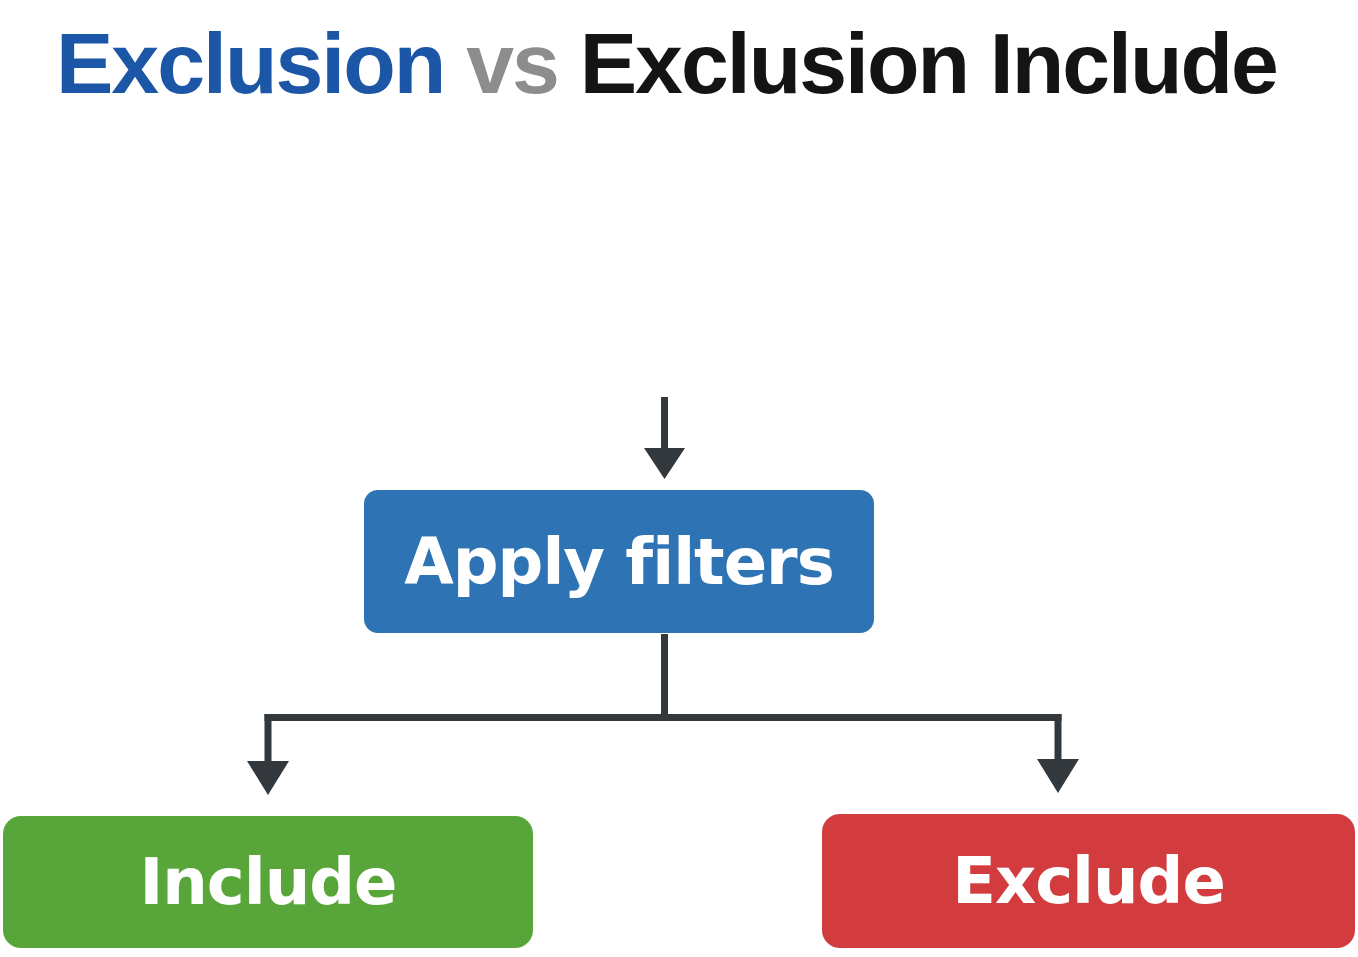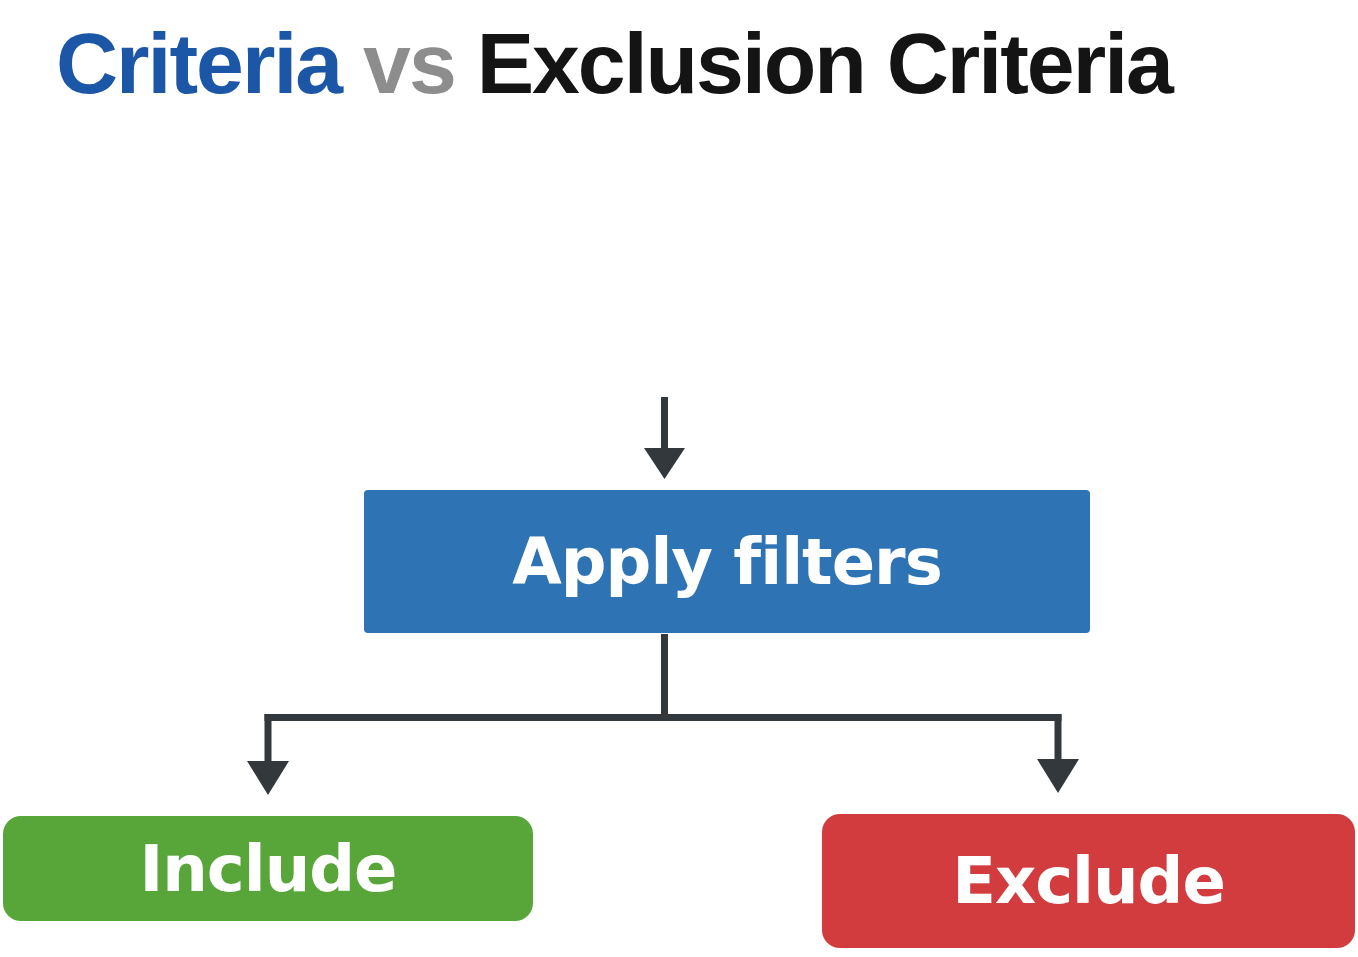--- a/index.html
+++ b/index.html
@@ -55,41 +55,41 @@
     letter-spacing:-1px;
     text-align:center;
   }
   .node-start{
     left:400px;top:255px;width:533px;height:140px;
     border-radius:58px;
     background:var(--node-start);
     font-size:62px;
   }
   .node-apply{
-    left:364px;top:490px;width:726px;height:143px;
-    border-radius:4px;
+    left:364px;top:490px;width:510px;height:143px;
+    border-radius:14px;
     background:var(--node-apply-filters);
   }
   .node-include{
-    left:3px;top:816px;width:530px;height:105px;
+    left:3px;top:816px;width:530px;height:132px;
     border-radius:18px;
     background:var(--node-include);
   }
   .node-exclude{
     left:822px;top:814px;width:533px;height:134px;
     border-radius:18px;
     background:var(--node-exclude);
   }
 </style>
 </head>
 <body>
 
 <div class="canvas">
 
-  <h1 class="title"><span class="t-inclusion">Criteria</span> <span class="t-vs">vs</span> <span class="t-exclusion">Exclusion Criteria</span></h1>
+  <h1 class="title"><span class="t-inclusion">Exclusion</span> <span class="t-vs">vs</span> <span class="t-exclusion">Exclusion Include</span></h1>
 
   <svg class="connectors" viewBox="0 0 1358 957">
 
     <line class="connector-line" x1="664.5" y1="397" x2="664.5" y2="450"></line>
     <polygon class="arrowhead" points="644,448 685,448 664.5,479"></polygon>
 
     <line class="connector-line" x1="664.5" y1="634" x2="664.5" y2="721"></line>
 
     <line class="connector-line" x1="264.5" y1="717.5" x2="1061.5" y2="717.5"></line>
 

